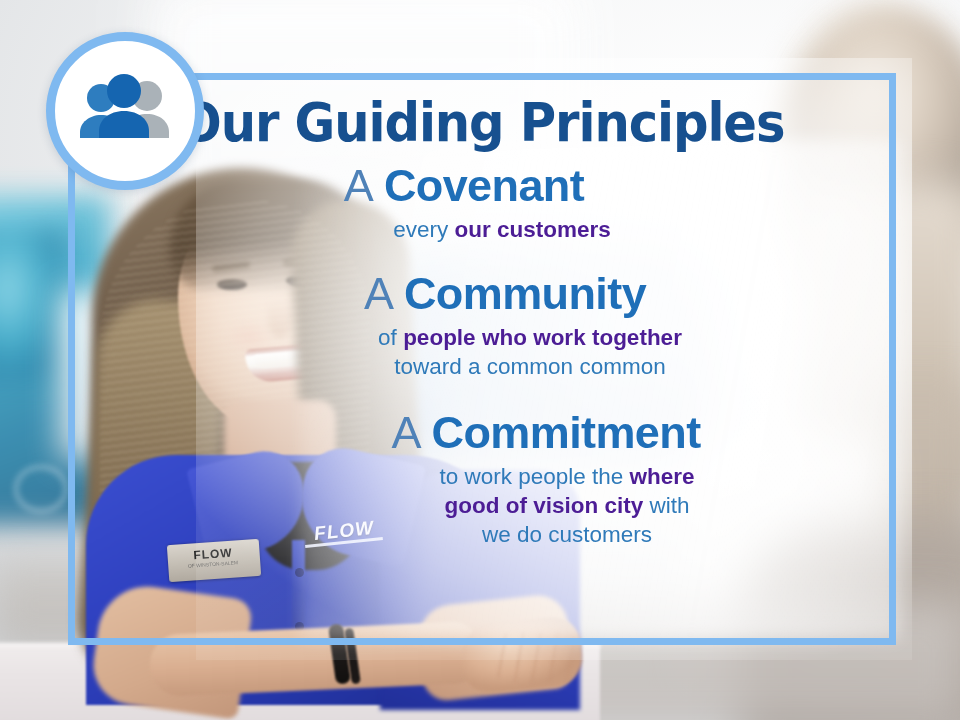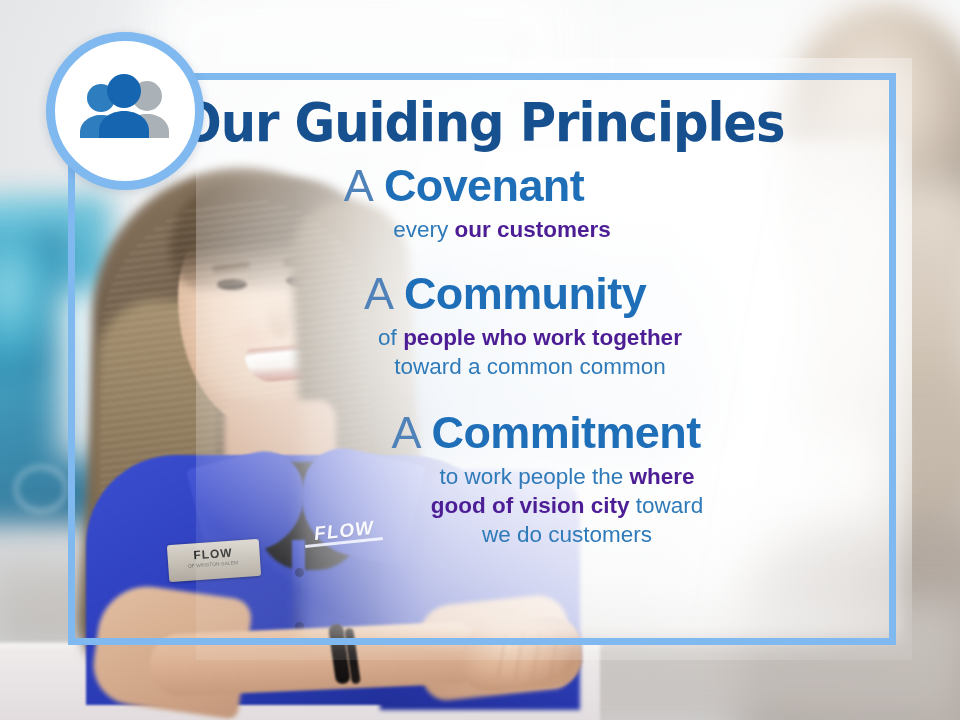--- a/index.html
+++ b/index.html
@@ -320,21 +320,21 @@
       </div>
     </div>
 
     <div class="pgroup p3">
       <div class="headline">
         <span class="hl-a">A</span>
         <span class="hl-word">Commitment</span>
       </div>
       <div class="sub">
         <span>to work people the </span><b>where</b><br>
-        <b>good of vision city</b><span> toward</span><br>
+        <b>good of vision city</b><span> with</span><br>
         <span>we do customers</span>
       </div>
     </div>
 
   </div>
 
   <div class="badge">
     <span>
       <svg width="104" height="74" viewBox="0 0 104 74" aria-hidden="true">
 

